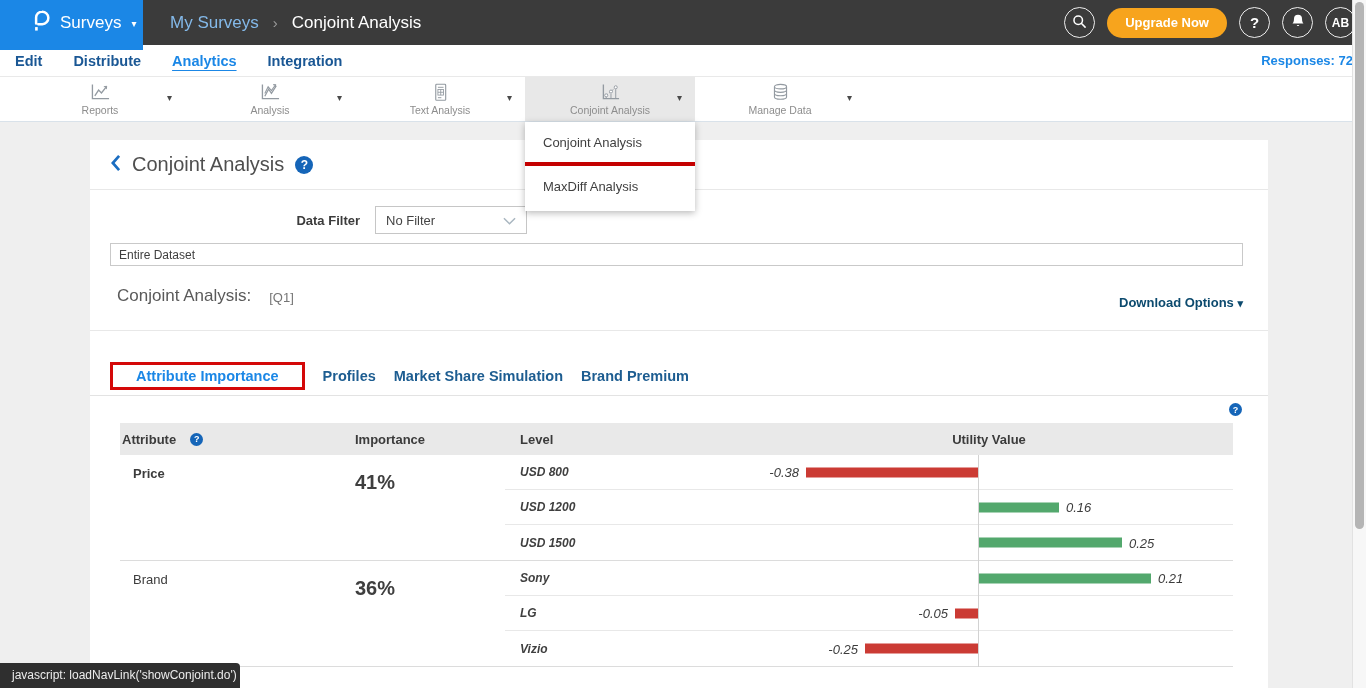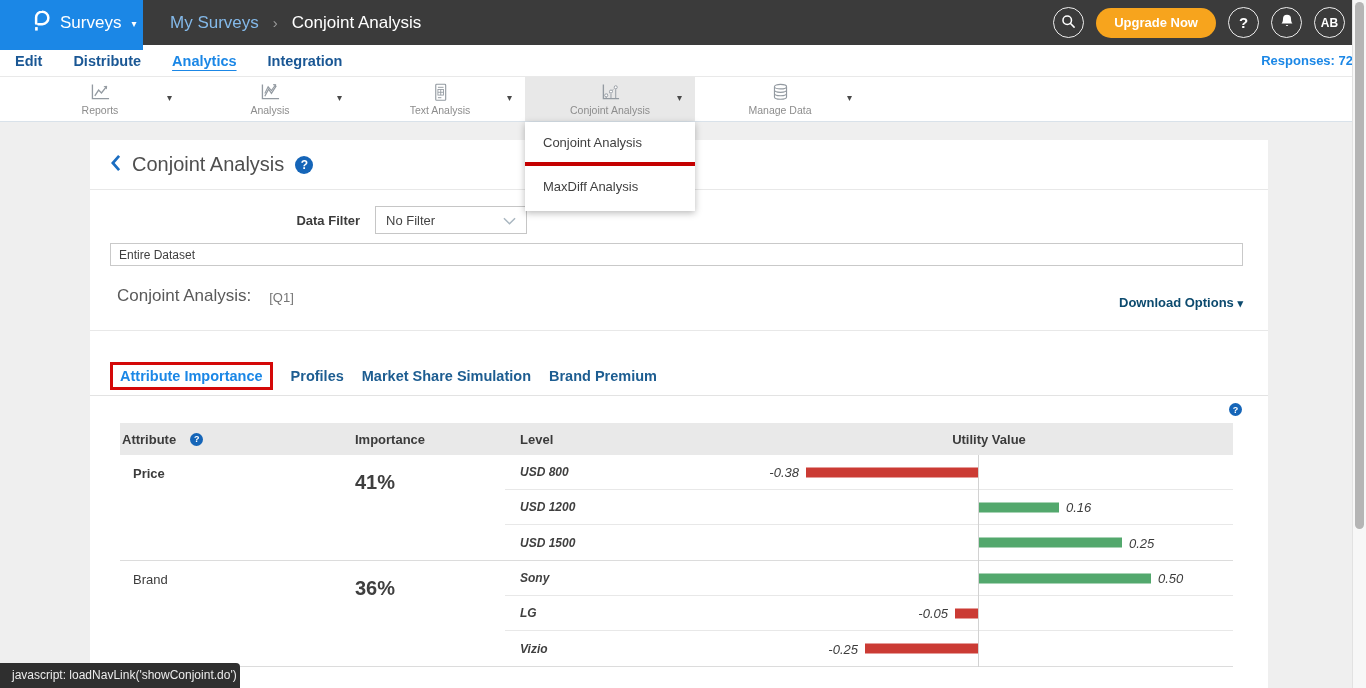--- a/index.html
+++ b/index.html
@@ -10,21 +10,21 @@
   }
   
   .topbar { height:45px; background:#3b3b3b; display:flex; align-items:center; position:relative; z-index:60; }
   .logo-box { width:143px; height:55px; background:#1b87e6; display:flex; align-items:center; padding-left:31px; gap:10px; flex-shrink:0; cursor:pointer; }
   .product-label { color:#fff; font-size:17px; }
   .logo-caret { color:#fff; font-size:10px; margin-top:2px; }
   .breadcrumb { margin-left:27px; font-size:17px; display:flex; align-items:center; }
   .bc-parent { color:#84b9e9; cursor:pointer; }
   .bc-sep { color:#9a9a9a; margin:0 14px; font-size:15px; }
   .bc-current { color:#fff; }
-  .topbar-right { margin-left:auto; display:flex; align-items:center; gap:12px; padding-right:21px; }
+  .topbar-right { margin-left:auto; display:flex; align-items:center; gap:12px; padding-right:10px; }
   .circle-btn { width:31px; height:31px; border:1.5px solid rgba(255,255,255,.9); border-radius:50%;
     display:flex; align-items:center; justify-content:center; color:#fff; font-size:12px; font-weight:bold; cursor:pointer; }
   .upgrade-btn { height:30px; padding:0 18px; background:#f7a41d; border:none; border-radius:16px;
     color:#fff; font-size:13px; font-weight:bold; font-family:inherit; cursor:pointer; }
   
   .nav-row { height:32px; background:#fff; display:flex; align-items:center; padding:0 13px 0 15px; border-bottom:1px solid #e9e9e9; }
   .nav-links { display:flex; gap:31px; }
   .nav-link { font-size:14.5px; font-weight:bold; color:#1a5794; cursor:pointer; text-decoration:none; }
   .nav-link.active { color:#1b87e6; text-decoration:underline; text-underline-offset:4px; }
   .responses { margin-left:auto; color:#1b87e6; font-size:13px; font-weight:bold; }
@@ -57,21 +57,21 @@
   .section-row { margin-top:12px; height:36px; display:flex; align-items:center; padding:0 25px 0 27px; }
   .section-title { font-size:17px; color:#5a5a5a; }
   .section-q { font-size:13px; color:#757575; margin-left:18px; margin-top:3px; }
   .download { margin-left:auto; color:#0c4a6e; font-size:13px; font-weight:bold; cursor:pointer;margin-top:12px; }
   .download .caret { font-size:11px; }
   .sep { border:0; border-top:1px solid #e8e8e8; margin:16px 0 0 0; }
   
   .tabs-row { margin-top:31px; padding:0 20px 5px 20px; border-bottom:1px solid #e3e3e3; display:flex; align-items:center; gap:18px; }
   .tab { font-size:14.5px; font-weight:bold; color:#1d5d91; cursor:pointer; }
   .tab.active { color:#1b87e6; }
-  .tab.annotated { border:3px solid #d40808; padding:3px 7px; }
+  .tab.annotated { border:3px solid #d40808; padding:3px 23px; }
   .help-row { height:27px; display:flex; align-items:center; justify-content:flex-end; padding-right:26px; }
   
   .conjoint-table { margin:0 35px 0 30px; }
   .thead { display:flex; align-items:center; height:32px; background:#e9e9e9; font-size:13px; font-weight:bold; color:#3b3b3b; }
   .col-attr { width:225px; padding-left:2px; display:flex; align-items:center; gap:14px; }
   .col-imp { width:160px; padding-left:10px; }
   .col-levelname { width:240px; padding-left:15px; }
   .col-util { flex:1; text-align:center; }
   .tbody { position:relative; }
   .axis-line { position:absolute; left:858px; top:0; bottom:0; width:1px; background:#d2d2d2; }
@@ -312,21 +312,21 @@
         </div>
         <div class="group">
           <div class="g-attr">Brand</div>
           <div class="g-imp">36%</div>
           <div class="levels">
             <div class="level-row">
               <div class="level-label">Sony</div>
               <div class="bar-area">
                 <div class="bar-anchor" style="left: 234px;">
                   <div class="bar" style="width: 172px; background: rgb(83, 168, 109);"></div>
-                  <span class="bar-value">0.50</span>
+                  <span class="bar-value">0.21</span>
                 </div>
               </div>
             </div>
             <div class="level-row">
               <div class="level-label">LG</div>
               <div class="bar-area">
                 <div class="bar-anchor" style="right: calc(100% - 233px);">
                   <span class="bar-value">-0.05</span>
                   <div class="bar" style="width: 23px; background: rgb(203, 59, 52);"></div>
                 </div>

